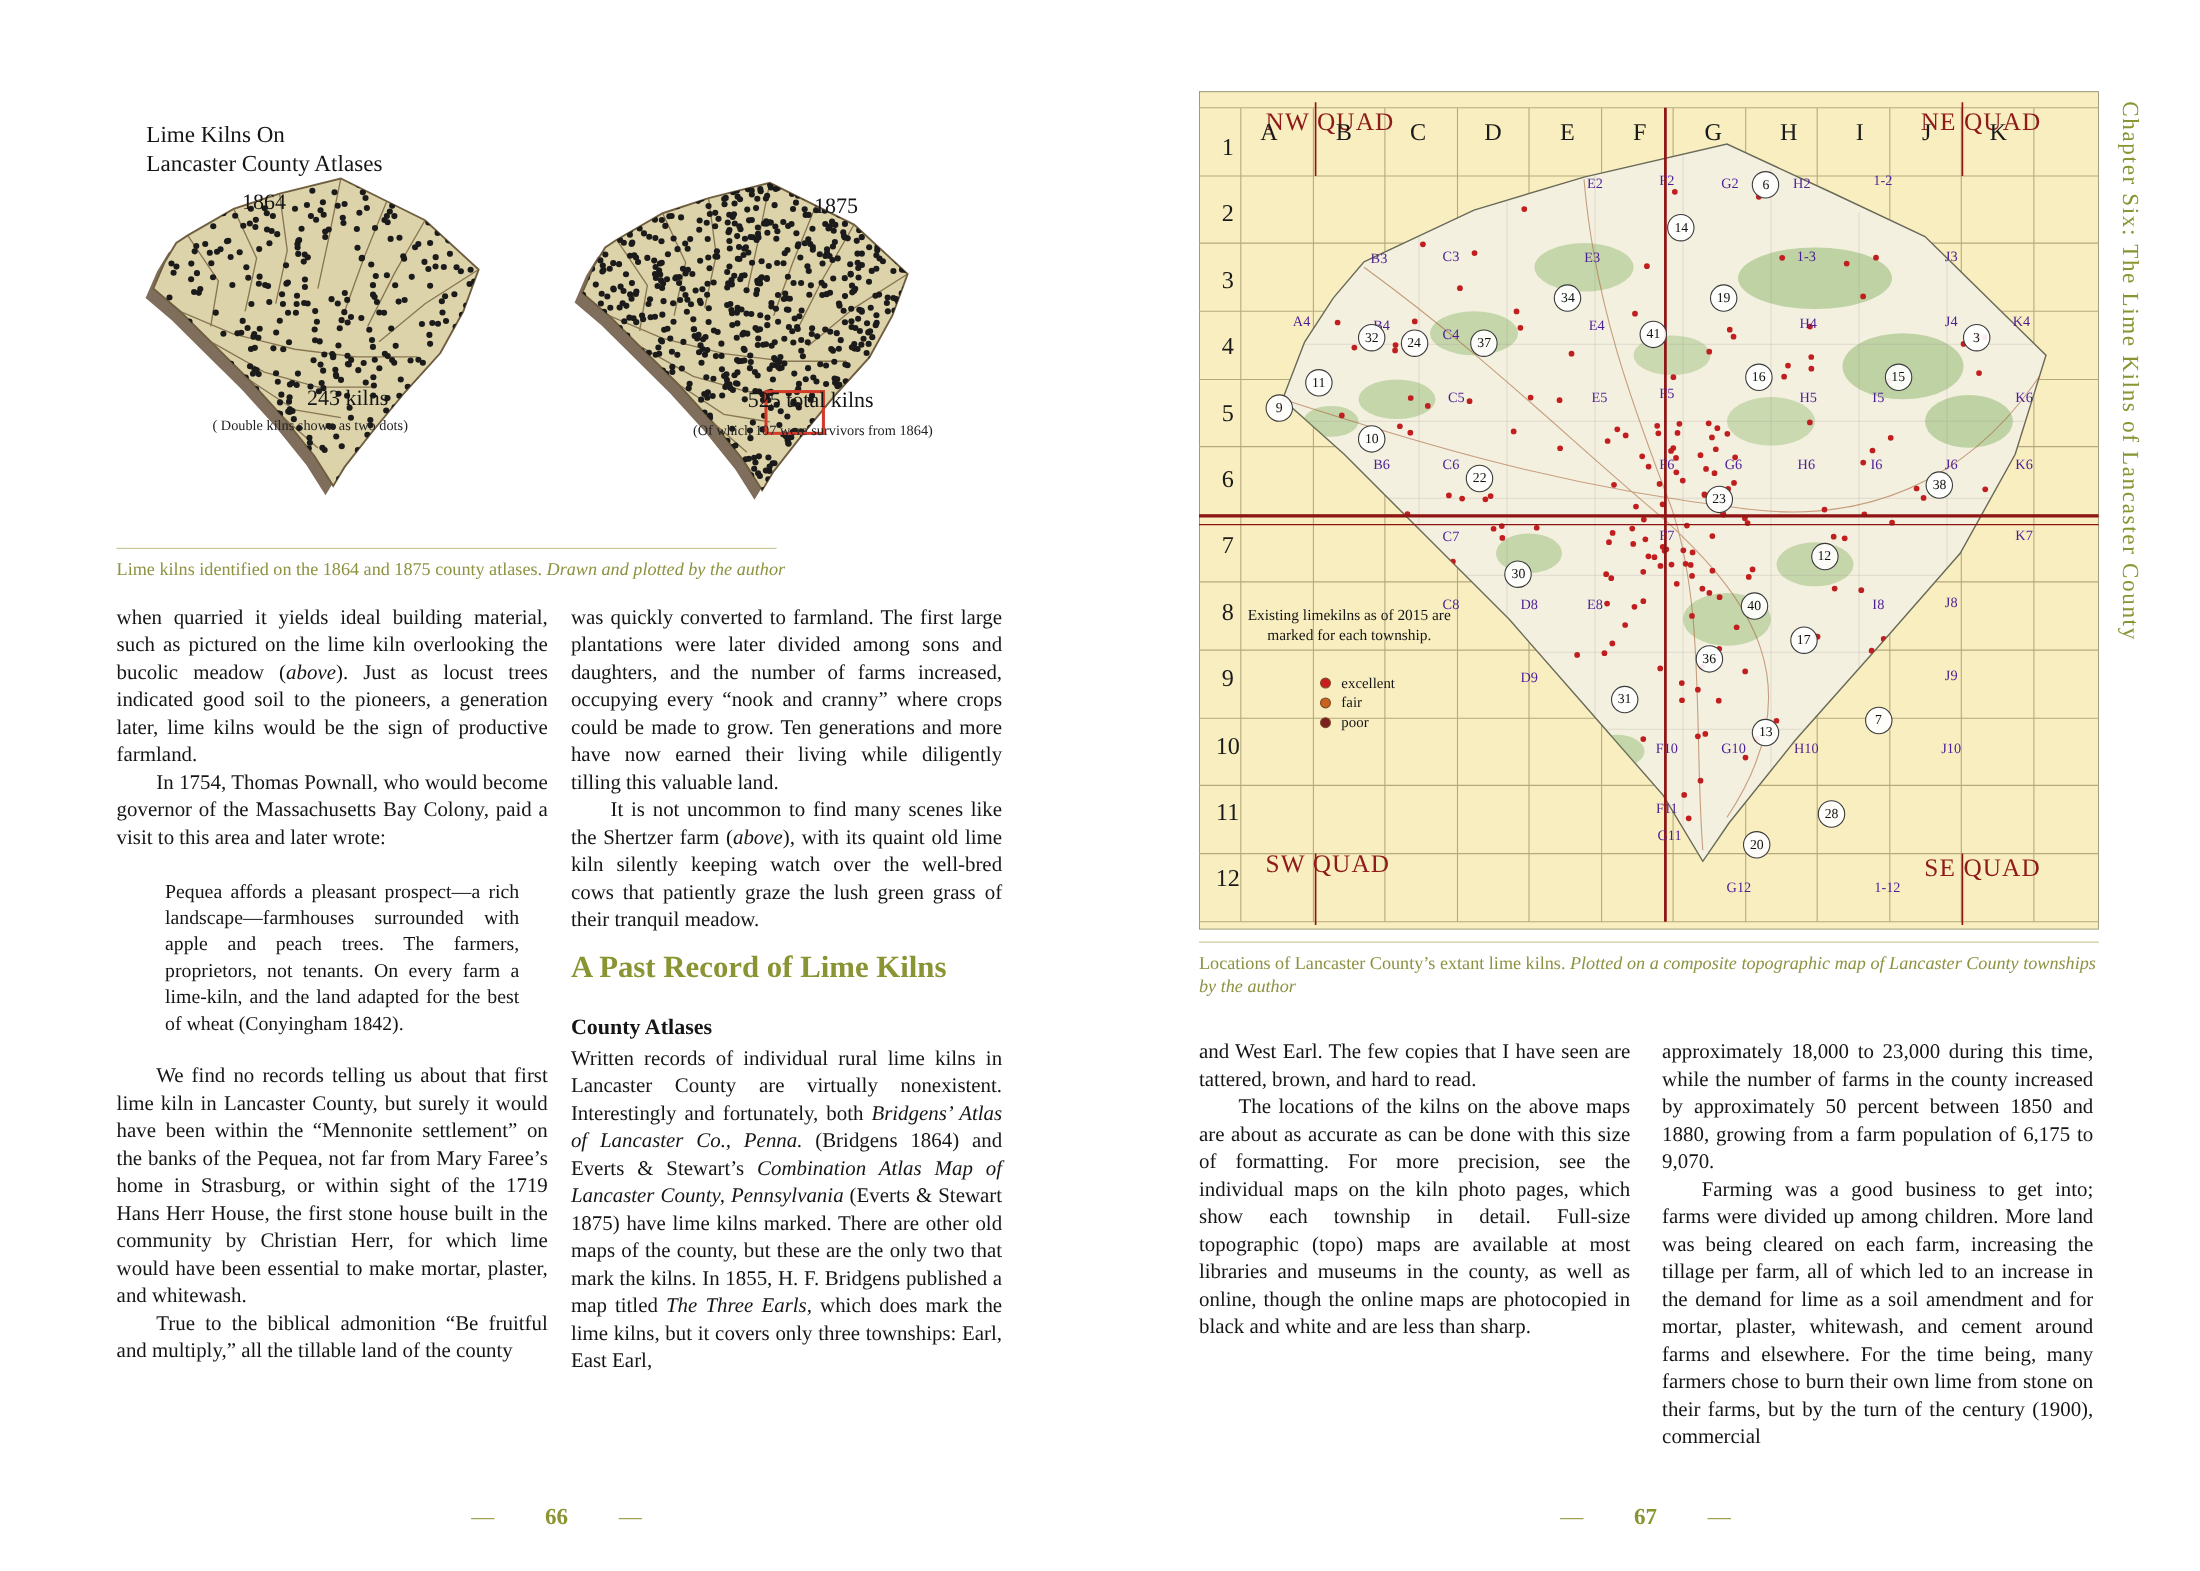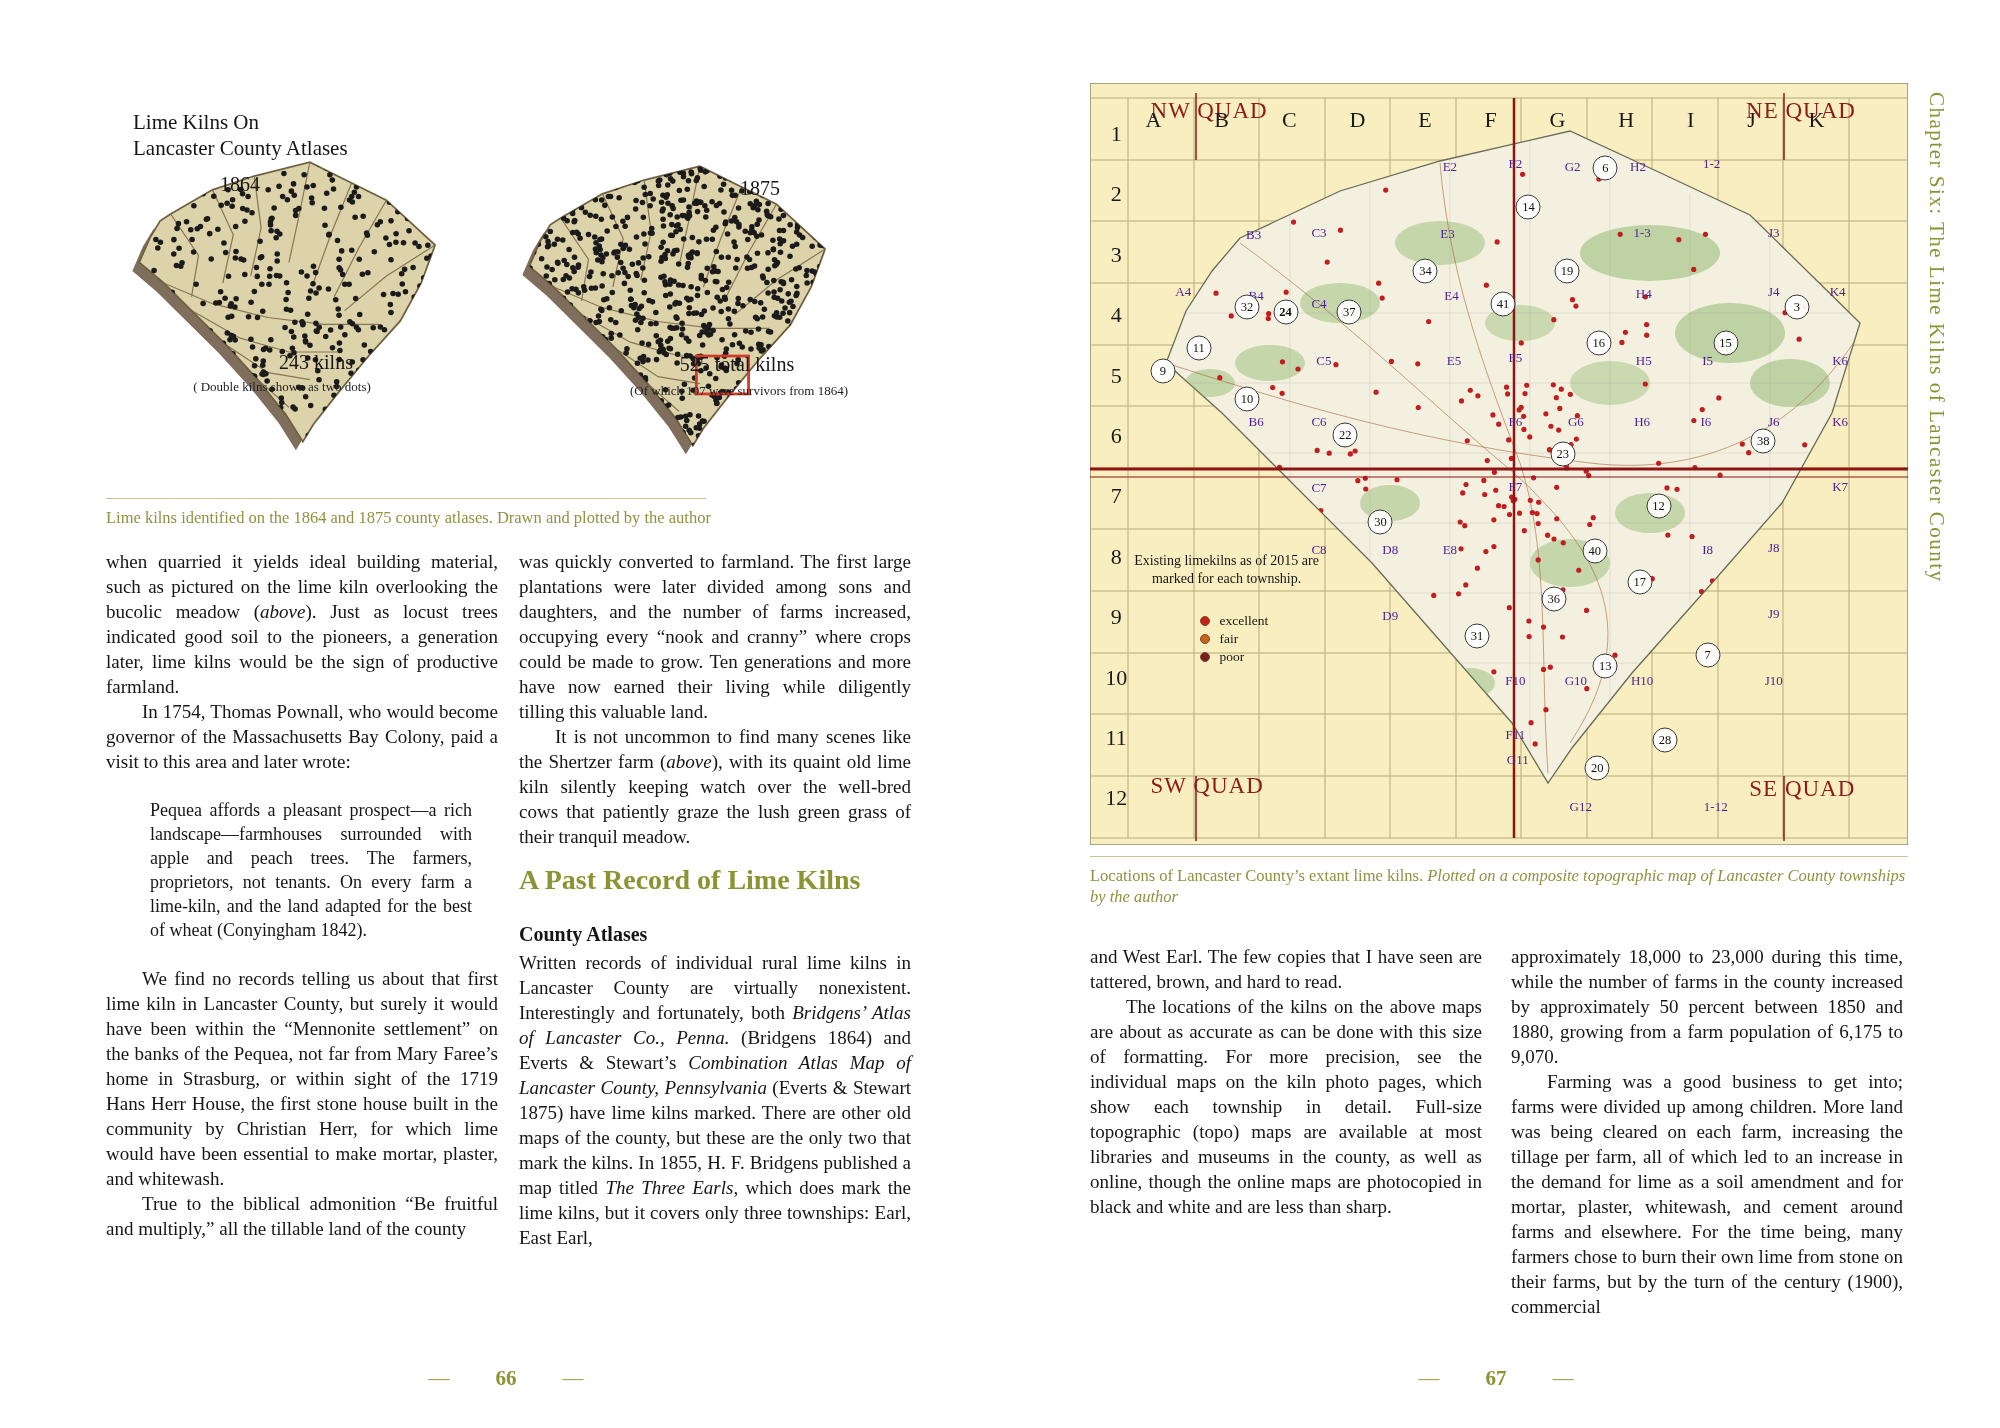--- a/index.html
+++ b/index.html
@@ -1650,21 +1650,21 @@
 
       <div class="map-year y1864">1864</div>
       <div class="map-count c1864">243 kilns</div>
       <div class="map-note n1864">( Double kilns shown as two dots)</div>
       <div class="map-year y1875">1875</div>
       <div class="map-count c1875">525 total kilns</div>
       <div class="map-note n1875">(Of which 107 were survivors from 1864)</div>
     </figure>
 
     <div class="rule rule-left"></div>
-    <div class="caption caption-left"><span>Lime kilns identified on the 1864 and 1875 county atlases. </span><span style="">Drawn and plotted by the author</span></div>
+    <div class="caption caption-left"><span>Lime kilns identified on the 1864 and 1875 county atlases. </span><span style="font-style: italic;">Drawn and plotted by the author</span></div>
 
     <div class="text-col col-l1">
       <p><span>when quarried it yields ideal building material, such as pictured on the lime kiln overlooking the bucolic meadow (</span><span style="font-style: italic;">above</span><span>). Just as locust trees indicated good soil to the pioneers, a generation later, lime kilns would be the sign of productive farmland.</span></p>
       <p class="ind"><span>In 1754, Thomas Pownall, who would become governor of the Massachusetts Bay Colony, paid a visit to this area and later wrote:</span></p>
       <blockquote><span>Pequea affords a pleasant prospect—a rich landscape—farmhouses surrounded with apple and peach trees. The farmers, proprietors, not tenants. On every farm a lime-kiln, and the land adapted for the best of wheat (Conyingham 1842).</span></blockquote>
       <p class="ind"><span>We find no records telling us about that first lime kiln in Lancaster County, but surely it would have been within the “Mennonite settlement” on the banks of the Pequea, not far from Mary Faree’s home in Strasburg, or within sight of the 1719 Hans Herr House, the first stone house built in the community by Christian Herr, for which lime would have been essential to make mortar, plaster, and whitewash.</span></p>
       <p class="ind"><span>True to the biblical admonition “Be fruitful and multiply,” all the tillable land of the county</span></p>
     </div>
 
     <div class="text-col col-l2">
@@ -2074,21 +2074,21 @@
         <span class="cell-label" style="left: 83.6%; top: 78.5%;">J10</span>
         <span class="cell-label" style="left: 52%; top: 85.5%;">F11</span>
         <span class="cell-label" style="left: 52.3%; top: 88.8%;">G11</span>
         <span class="cell-label" style="left: 60%; top: 95%;">G12</span>
         <span class="cell-label" style="left: 76.5%; top: 95%;">1-12</span>
         <span class="site-num" style="left: 63%; top: 11.2%;">6</span>
         <span class="site-num" style="left: 53.6%; top: 16.3%;">14</span>
         <span class="site-num" style="left: 41%; top: 24.7%;">34</span>
         <span class="site-num" style="left: 58.3%; top: 24.7%;">19</span>
         <span class="site-num" style="left: 19.2%; top: 29.4%;">32</span>
-        <span class="site-num" style="left: 23.9%; top: 30%; font-weight: bold;">24</span>
+        <span class="site-num" style="left: 23.9%; top: 30%;">24</span>
         <span class="site-num" style="left: 31.7%; top: 30%;">37</span>
         <span class="site-num" style="left: 50.5%; top: 29%;">41</span>
         <span class="site-num" style="left: 86.4%; top: 29.4%;">3</span>
         <span class="site-num" style="left: 13.3%; top: 34.8%;">11</span>
         <span class="site-num" style="left: 62.2%; top: 34.1%;">16</span>
         <span class="site-num" style="left: 77.7%; top: 34.1%;">15</span>
         <span class="site-num" style="left: 8.9%; top: 37.8%;">9</span>
         <span class="site-num" style="left: 19.2%; top: 41.5%;">10</span>
         <span class="site-num" style="left: 31.2%; top: 46.2%;">22</span>
         <span class="site-num" style="left: 82.3%; top: 47%;">38</span>

